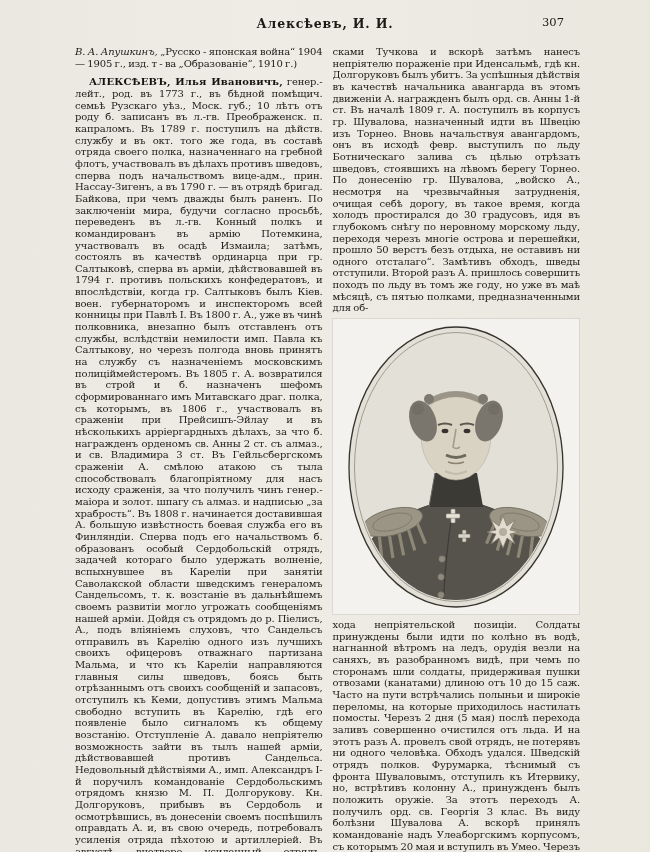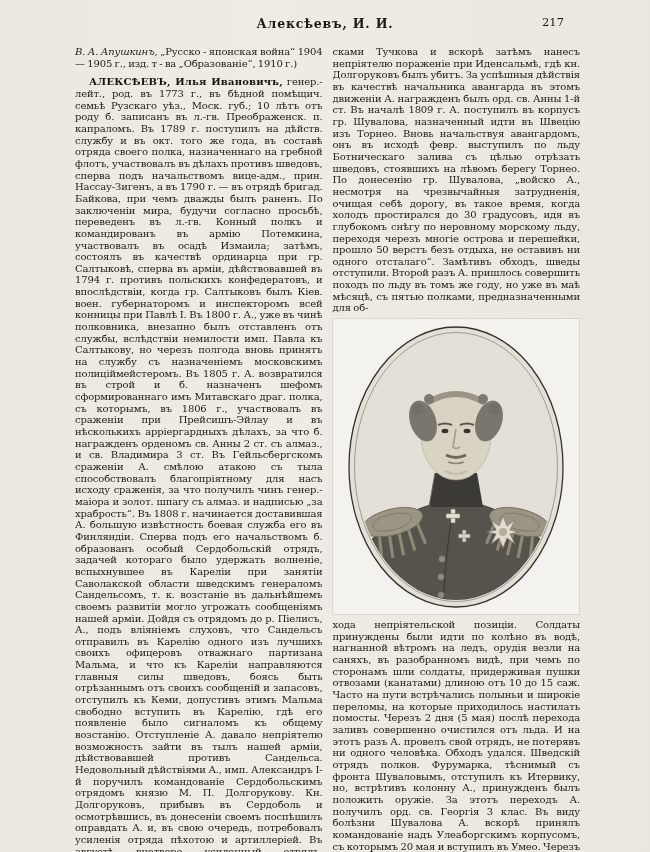--- a/index.html
+++ b/index.html
@@ -61,21 +61,21 @@
     box-shadow: 0 0 0 1px rgba(120,115,105,0.15);
   }
 </style>
 </head>
 <body>
 
 <div class="page">
 
   <header class="running-head">
     <div class="head-title">Алексѣевъ, И. И.</div>
-    <div class="page-number">217</div>
+    <div class="page-number">307</div>
   </header>
 
   <div class="columns">
 
     <div class="col col-left">
       <p class="bib"><span class="italic">В. А. Апушкинъ,</span> <span>„Русско - японская война“ 1904 — 1905 г., изд. т - ва „Образованіе“, 1910 г.)</span></p>
       <p class="entry"><span class="headword">АЛЕКСѢЕВЪ, Илья Ивановичъ,</span> <span>генер.-лейт., род. въ 1773 г., въ бѣдной помѣщич. семьѣ Рузскаго уѣз., Моск. губ.; 10 лѣтъ отъ роду б. записанъ въ л.-гв. Преображенск. п. капраломъ. Въ 1789 г. поступилъ на дѣйств. службу и въ окт. того же года, въ составѣ отряда своего полка, назначеннаго на гребной флотъ, участвовалъ въ дѣлахъ противъ шведовъ, сперва подъ начальствомъ вице-адм., прин. Нассау-Зигенъ, а въ 1790 г. — въ отрядѣ бригад. Байкова, при чемъ дважды былъ раненъ. По заключеніи мира, будучи согласно просьбѣ, переведенъ въ л.-гв. Конный полкъ и командированъ въ армію Потемкина, участвовалъ въ осадѣ Измаила; затѣмъ, состоялъ въ качествѣ ординарца при гр. Салтыковѣ, сперва въ арміи, дѣйствовавшей въ 1794 г. противъ польскихъ конфедератовъ, и впослѣдствіи, когда гр. Салтыковъ былъ Кіев. воен. губернаторомъ и инспекторомъ всей конницы при Павлѣ I. Въ 1800 г. А., уже въ чинѣ полковника, внезапно былъ отставленъ отъ службы, вслѣдствіи немилости имп. Павла къ Салтыкову, но черезъ полгода вновь принятъ на службу съ назначеніемъ московскимъ полиціймейстеромъ. Въ 1805 г. А. возвратился въ строй и б. назначенъ шефомъ сформированнаго имъ Митавскаго драг. полка, съ которымъ, въ 1806 г., участвовалъ въ сраженіи при Прейсишъ-Эйлау и въ нѣсколькихъ арріергардныхъ дѣлахъ, за что б. награжденъ орденомъ св. Анны 2 ст. съ алмаз., и св. Владимира 3 ст. Въ Гейльсбергскомъ сраженіи А. смѣлою атакою съ тыла способствовалъ благопріятному для насъ исходу сраженія, за что получилъ чинъ генер.-маіора и золот. шпагу съ алмаз. и надписью „за храбрость“. Въ 1808 г. начинается доставившая А. большую извѣстность боевая служба его въ Финляндіи. Сперва подъ его начальствомъ б. образованъ особый Сердобольскій отрядъ, задачей котораго было удержать волненіе, вспыхнувшее въ Кареліи при занятіи Саволакской области шведскимъ генераломъ Сандельсомъ, т. к. возстаніе въ дальнѣйшемъ своемъ развитіи могло угрожать сообщеніямъ нашей арміи. Дойдя съ отрядомъ до р. Піелисъ, А., подъ вліяніемъ слуховъ, что Сандельсъ отправилъ въ Карелію одного изъ лучшихъ своихъ офицеровъ отважнаго партизана Мальма, и что къ Кареліи направляются главныя силы шведовъ, боясь быть отрѣзаннымъ отъ своихъ сообщеній и запасовъ, отступилъ къ Кеми, допустивъ этимъ Мальма свободно вступить въ Карелію, гдѣ его появленіе было сигналомъ къ общему возстанію. Отступленіе А. давало непріятелю возможность зайти въ тылъ нашей арміи, дѣйствовавшей противъ Сандельса. Недовольный дѣйствіями А., имп. Александръ I-й поручилъ командованіе Сердобольскимъ отрядомъ князю М. П. Долгорукову. Кн. Долгоруковъ, прибывъ въ Сердоболь и осмотрѣвшись, въ донесеніи своемъ поспѣшилъ оправдать А. и, въ свою очередь, потребовалъ усиленія отряда пѣхотою и артиллеріей. Въ августѣ вчетверо усиленный отрядъ, авангардомъ котораго командовалъ А., выступилъ изъ Сердоболя и вошелъ снова въ Карелію, 17 сент. соединился съ вой-</span></p>
     </div>
 
     <div class="col col-right">

